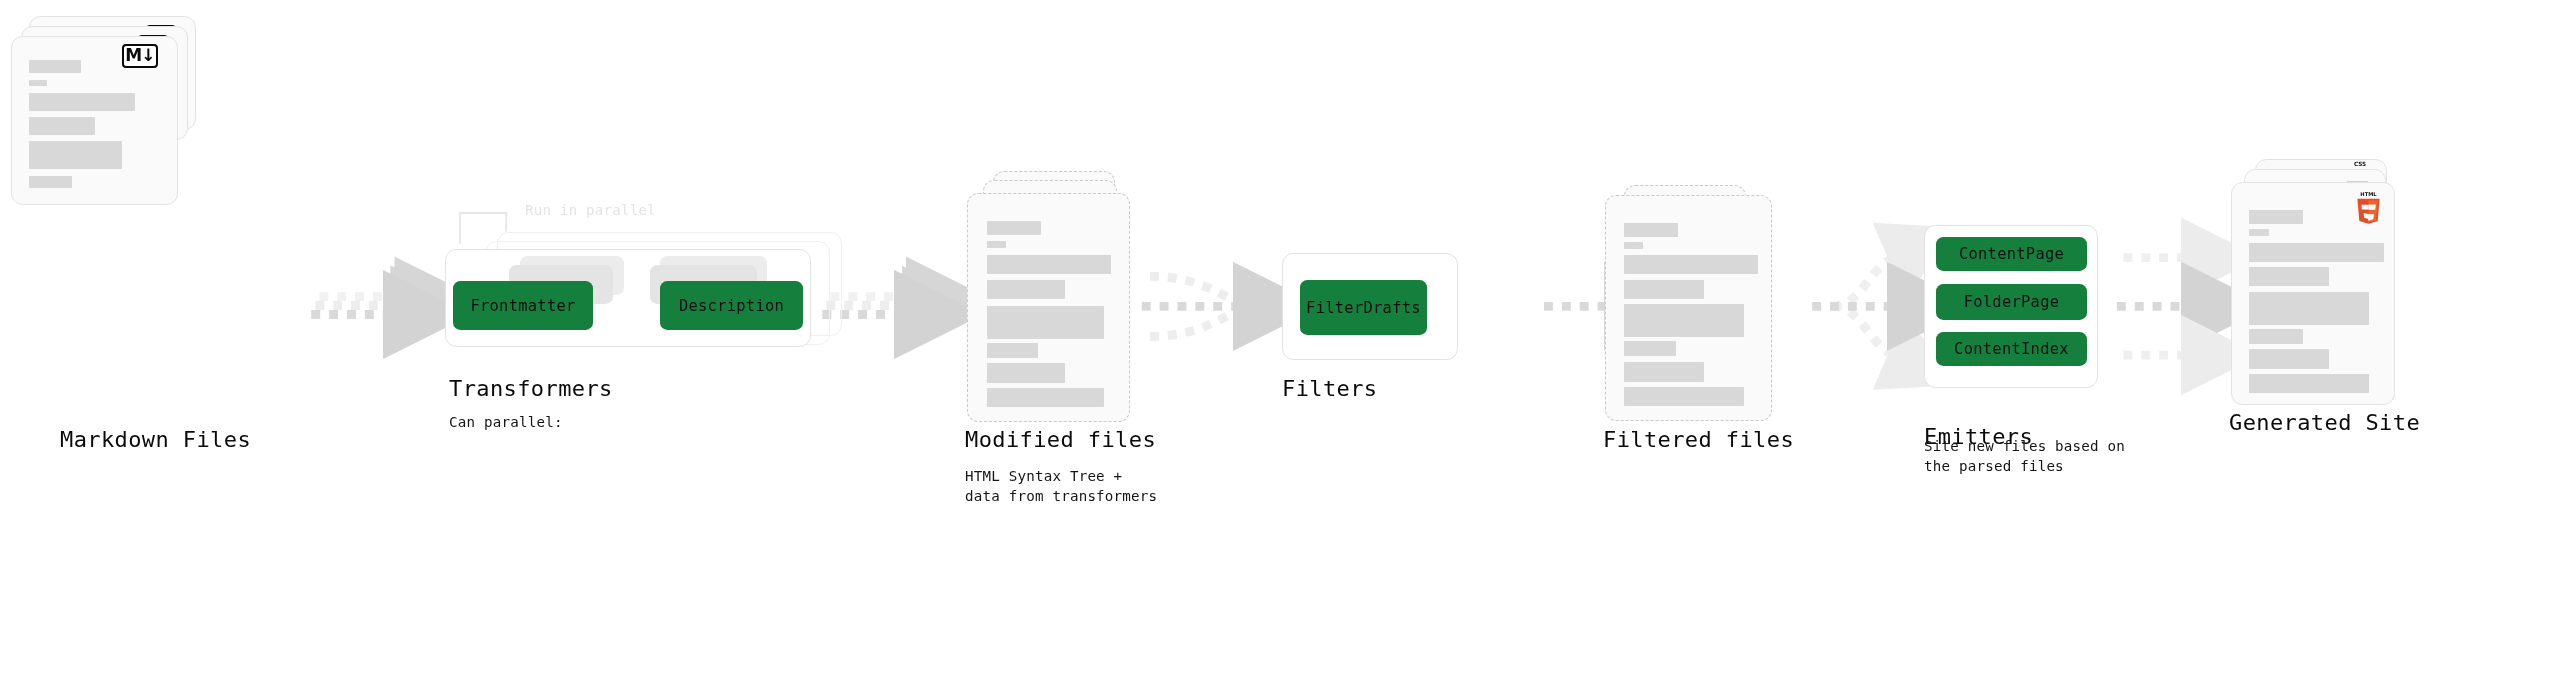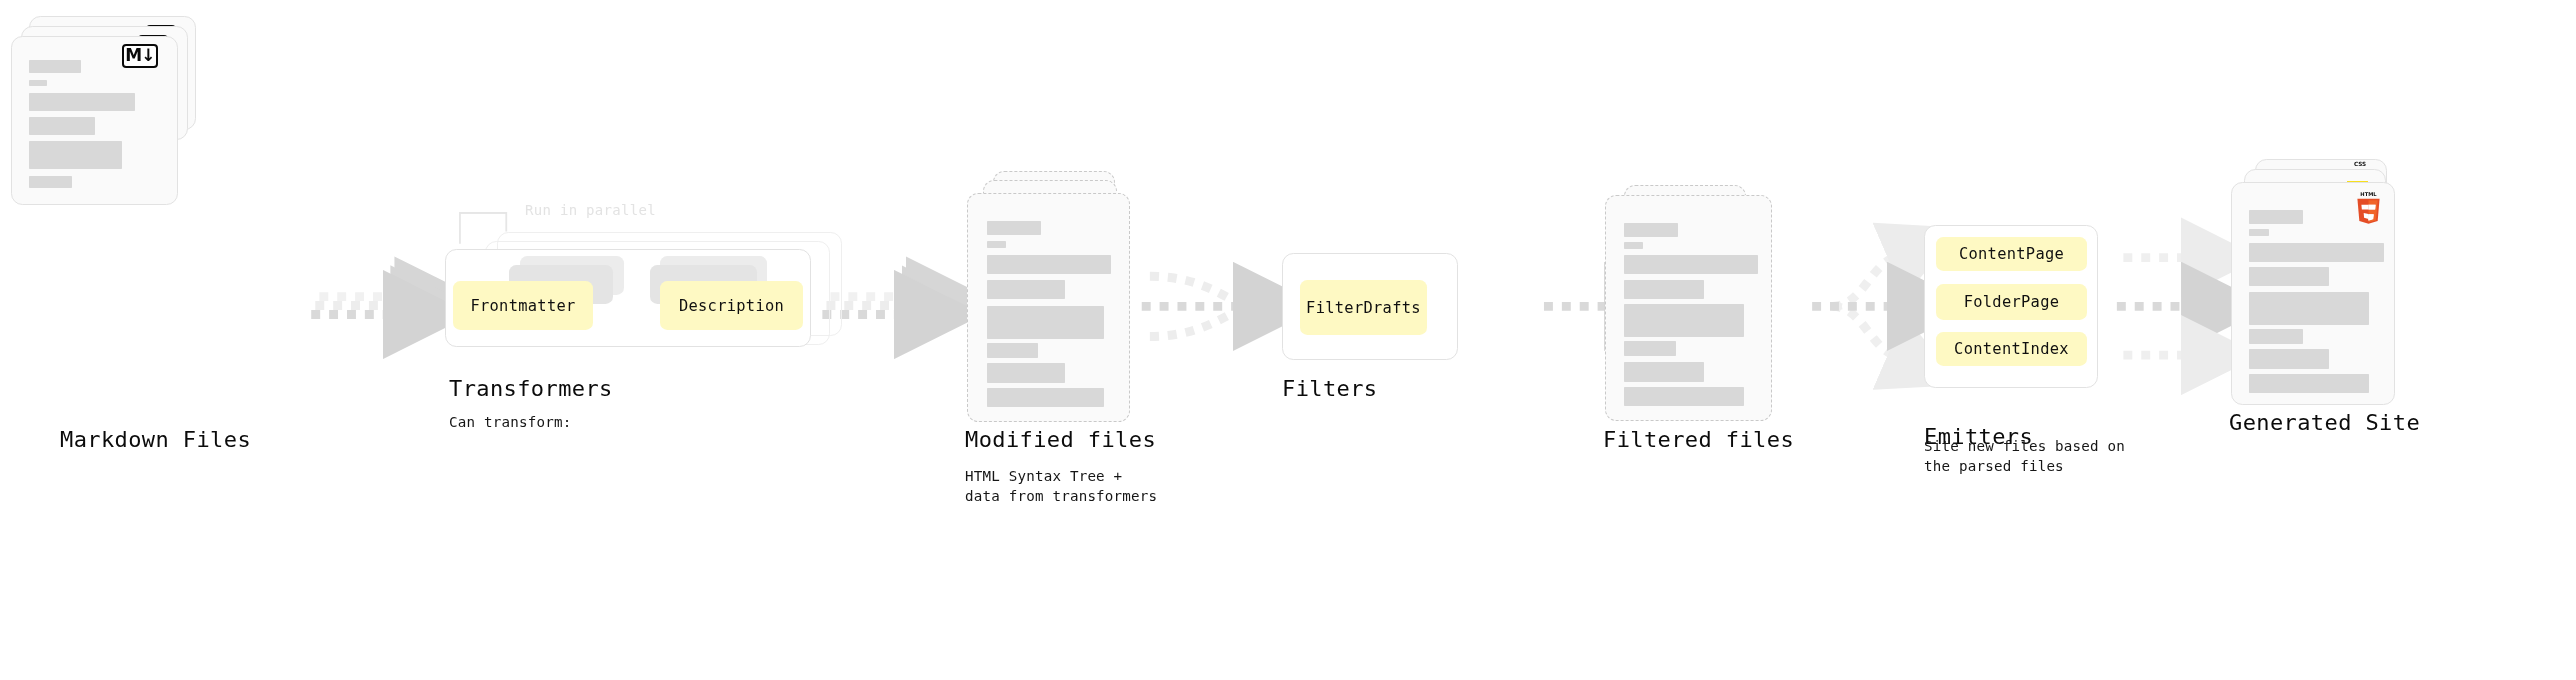--- a/index.html
+++ b/index.html
@@ -54,21 +54,21 @@
   }
 
   
   .pbox{
     position:absolute;box-sizing:border-box;
     border:1.3px solid #e2e2e2;border-radius:11.4px;background:#ffffff;
   }
   .pbox.ghost{border-color:#efefef;background:transparent;}
   .chip{
     position:absolute;box-sizing:border-box;
-    background:#fef9c3;border-radius:7.3px;
+    background:#15803d;border-radius:7.3px;
     display:flex;align-items:center;justify-content:center;
     font-size:15.4px;color:#101010;letter-spacing:0.3px;
     white-space:nowrap;
   }
   .chip.ghost{background:#ececec;color:transparent;}
   .chip.ghost2{background:#e4e4e4;color:transparent;}
 
   
   .title{
     position:absolute;white-space:nowrap;
@@ -195,21 +195,21 @@
     <div class="chip" style="left:453px;top:281px;width:140px;height:49px;">
       <span>Frontmatter</span>
     </div>
     <div class="chip" style="left:660px;top:281px;width:143px;height:49px;">
       <span>Description</span>
     </div>
   </div>
   <div class="parallel" style="left:525px;top:202px;">Run in parallel</div>
 
   <div class="title" style="left:449px;top:376px;">Transformers</div>
-  <div class="sub lead" style="left:449px;top:412px;">Can transform:</div>
+  <div class="sub lead" style="left:449px;top:412px;">Can parallel:</div>
 
   <div class="docstack">
     <div class="doccard dashed" style="left:993px;top:171px;width:122px;height:65px;"></div>
     <div class="doccard dashed" style="left:983px;top:180px;width:134px;height:65px;"></div>
     <div class="doccard dashed" style="left:967px;top:193px;width:163px;height:229px;"></div>
     <div class="docbody">
       <div class="bar" style="left:987px;top:221px;width:54px;height:14px;"></div>
       <div class="bar" style="left:987px;top:241px;width:18.7px;height:6.5px;"></div>
       <div class="bar" style="left:987px;top:255px;width:124px;height:18.7px;"></div>
       <div class="bar" style="left:987px;top:280px;width:78px;height:18.7px;"></div>

